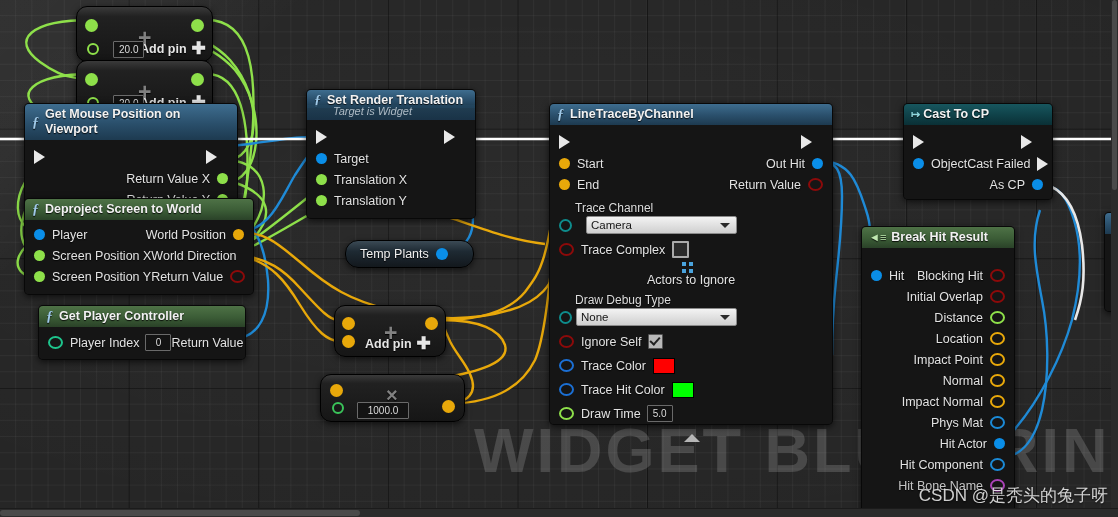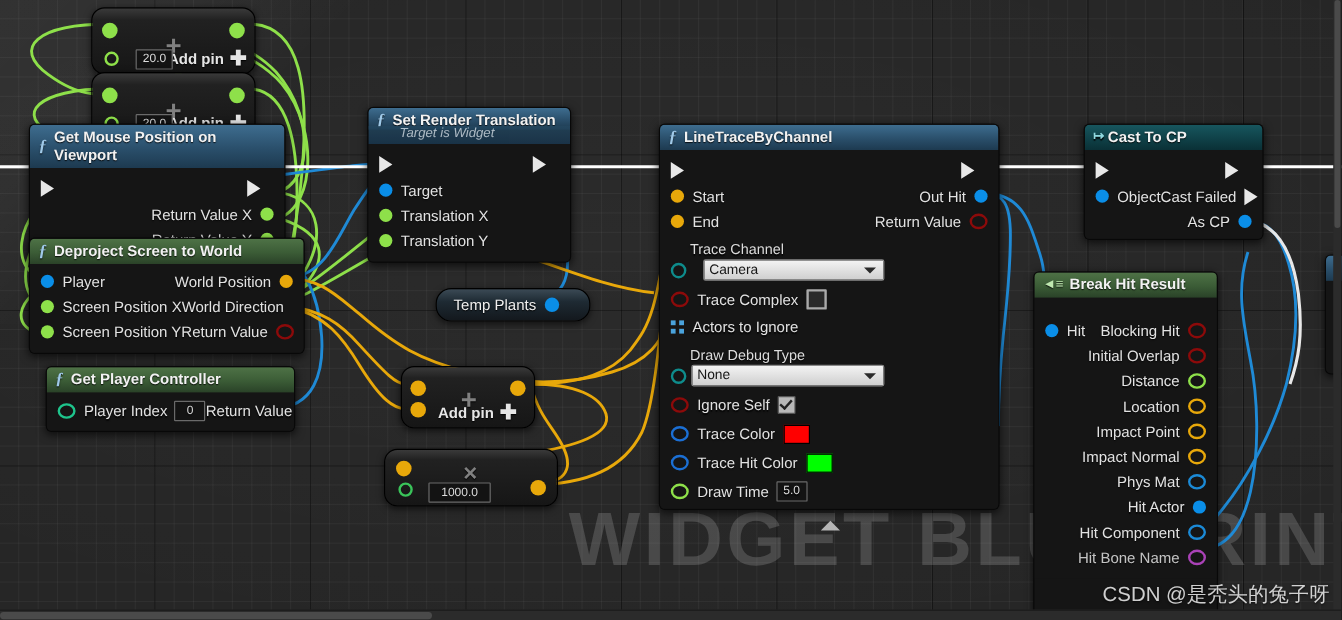--- a/index.html
+++ b/index.html
@@ -377,21 +377,21 @@
         <span class="pin pin-l" style="background:#8ee04a;"></span>
         <span class="lbl">Translation X</span>
       </div>
       <div class="row">
         <span class="pin pin-l" style="background:#8ee04a;"></span>
         <span class="lbl">Translation Y</span>
       </div>
     </div>
   </div>
 
-  <div class="getnode" style="left:363px;top:240px;width:104px;">
+  <div class="getnode" style="left:345px;top:240px;width:104px;">
     <span>Temp Plants</span>
     <span class="pin" style="background:#0a8ee8;width:12px;height:12px;flex:0 0 12px;"></span>
   </div>
 
   <div class="mathnode" style="left:334px;top:305px;width:110px;height:50px;">
     <div class="mpin" style="left:7px;top:11px;background:#e8a80a;"></div>
     <div class="mpin" style="left:7px;top:29px;background:#e8a80a;"></div>
     <div class="mpin" style="right:7px;top:11px;background:#e8a80a;"></div>
     <div class="math-op" style="left:49px;top:14px;">+</div>
     <div class="math-add" style="left:30px;top:31px;">
@@ -447,21 +447,21 @@
           <span class="dd-caret"></span>
         </div>
       </div>
 
       <div class="row" style="margin-top:5px;">
         <span class="pin pin-l hollow" style="color:#8c0a0a;"></span>
         <span class="lbl">Trace Complex</span>
         <span class="chk off"></span>
       </div>
 
-      <div class="row" style="margin-top:2px;">
+      <div class="row" style="margin-top:2px;flex-direction:column;">
         <span class="arrpin"></span>
         <span class="lbl">Actors to Ignore</span>
       </div>
 
       <div class="sublbl" style="margin-top:6px;margin-left:16px;">Draw Debug Type</div>
       <div style="position:relative;">
         <span class="pin hollow" style="position:absolute;left:9px;top:3px;color:#0e8c8c;"></span>
         <div class="dropdown" style="margin-left:26px;margin-right:95px;">
           <span>None</span>
           <span class="dd-caret"></span>
@@ -547,20 +547,24 @@
       </div>
       <div class="row right">
         <span class="lbl">Location</span>
         <span class="pin pin-r hollow" style="color:#e8a80a;"></span>
       </div>
       <div class="row right">
         <span class="lbl">Impact Point</span>
         <span class="pin pin-r hollow" style="color:#e8a80a;"></span>
       </div>
       <div class="row right">
+        <span class="lbl">Normal</span>
+        <span class="pin pin-r hollow" style="color:#e8a80a;"></span>
+      </div>
+      <div class="row right">
         <span class="lbl">Impact Normal</span>
         <span class="pin pin-r hollow" style="color:#e8a80a;"></span>
       </div>
       <div class="row right">
         <span class="lbl">Phys Mat</span>
         <span class="pin pin-r hollow" style="color:#1b8ad6;"></span>
       </div>
       <div class="row right">
         <span class="lbl">Hit Actor</span>
         <span class="pin pin-r" style="background:#0a8ee8;"></span>

